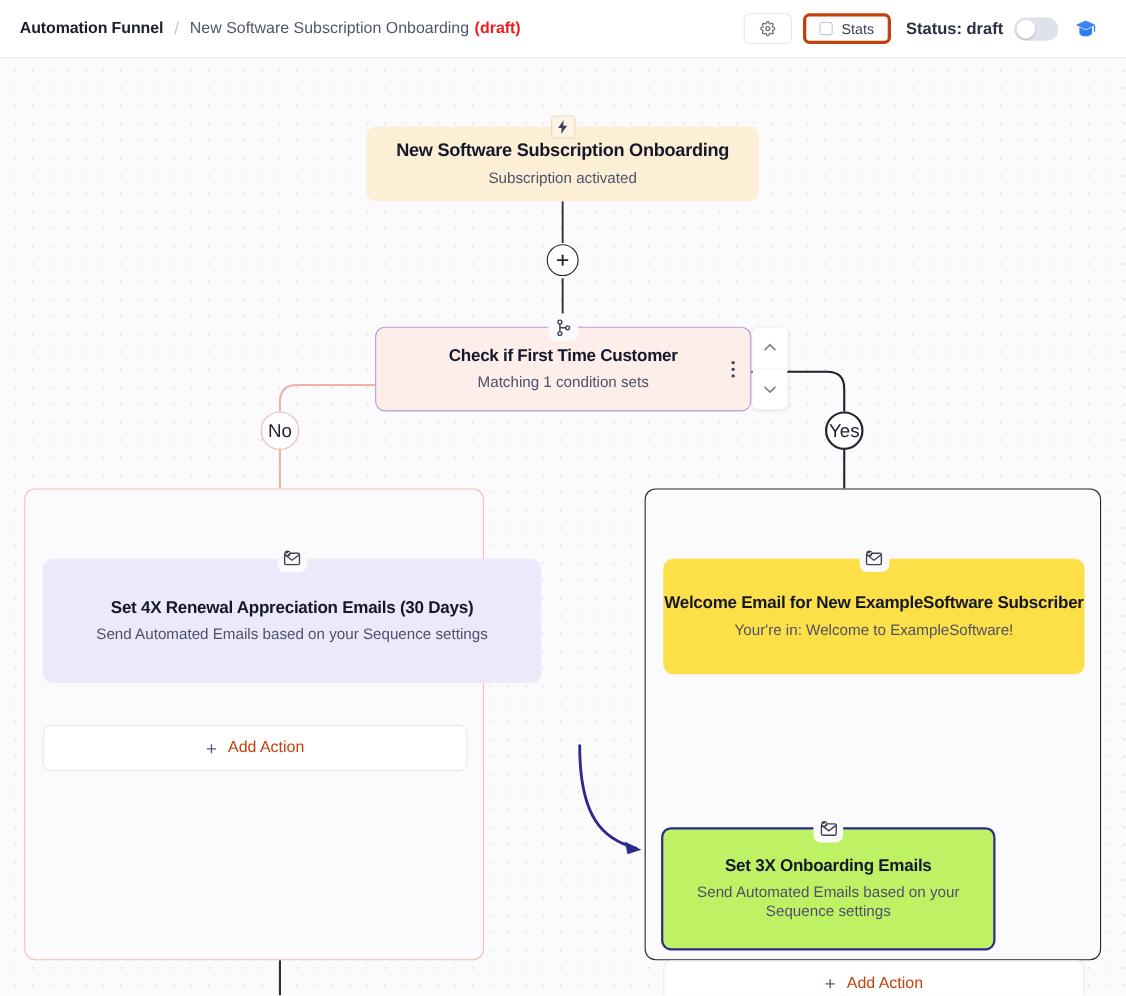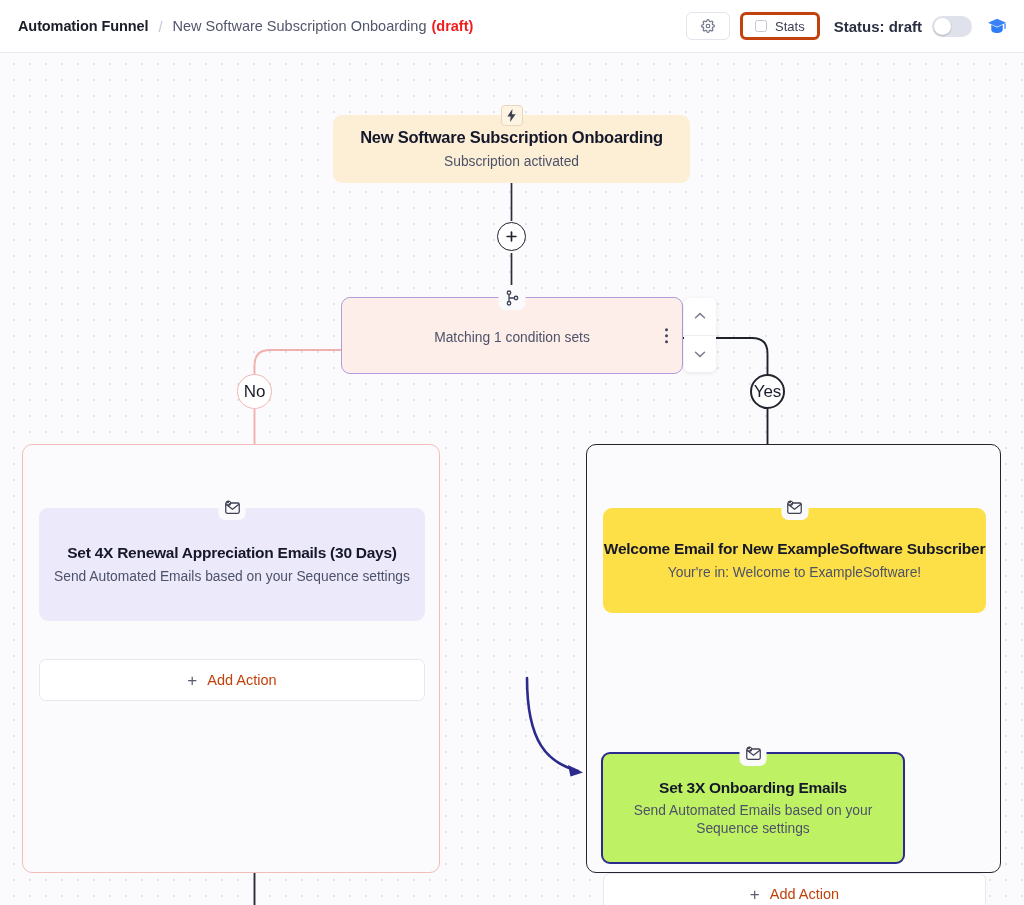--- a/index.html
+++ b/index.html
@@ -10,21 +10,21 @@
     overflow: hidden;
   }
 
   
   .topbar {
     position: absolute; left: 0; top: 0;
     width: 1024px; height: 53px;
     background: #ffffff;
     border-bottom: 1px solid #e9eaef;
     display: flex; align-items: center;
-    padding: 0 14px 0 18px;
+    padding: 0 24px 0 18px;
     z-index: 40;
   }
   .crumb-root {
     font-size: 14.5px; font-weight: 700; color: #1b1d29;
     letter-spacing: -0.1px;
   }
   .crumb-sep { color: #c4c7d2; font-size: 15px; margin: 0 10px; font-weight: 400; }
   .crumb-cur { font-size: 14.5px; color: #51566b; font-weight: 400; }
   .crumb-draft { font-size: 14.5px; color: #f01b1b; font-weight: 700; margin-left: 5px; }
   .tb-right { margin-left: auto; display: flex; align-items: center; gap: 10px; }
@@ -143,21 +143,21 @@
   .add-action {
     position: absolute; left: 16px; height: 42px;
     background: #fff; border: 1px solid #e7e8ee; border-radius: 7px;
     display: flex; align-items: center; justify-content: center; gap: 10px;
     cursor: pointer;
   }
   .add-action .plus { font-size: 17px; color: #585c70; line-height: 1; font-weight: 400; }
   .add-action .lbl  { font-size: 14.5px; color: #c2410c; font-weight: 500; }
 
   
-  #n-renewal { top: 63px; width: 386px; height: 113px; background: #ece9fb; }
+  #n-renewal { top: 63px; width: 453px; height: 113px; background: #ece9fb; }
   #a-left    { top: 214px; width: 386px; }
 
   
   #n-welcome { top: 63px; width: 383px; height: 105px; background: #fde047; }
   #n-wait    { top: 204px; width: 383px; height: 84px; background: #ffffff;
                box-shadow: 0 1px 3px rgba(24,26,45,.07); }
   #n-onboard { top: 307px; width: 304px; height: 112px; background: #bef264;
                border: 2.4px solid #2c2a8c; left: 14px; }
   #a-right   { top: 428px; width: 383px; }
 </style>
@@ -242,20 +242,21 @@
   <div class="node" id="condition">
     <div class="badge">
       <svg width="14" height="16" viewBox="0 0 16 18" fill="none" stroke="#41455a" stroke-width="1.5">
         <circle cx="4" cy="3" r="2"></circle>
           <circle cx="4" cy="15" r="2"></circle>
           <circle cx="12" cy="9" r="2"></circle>
         <path d="M4 5 V13"></path>
           <path d="M4 9 H10"></path>
       </svg>
     </div>
+    <div class="title">Check if First Time Customer</div>
     <div class="sub">Matching 1 condition sets</div>
     <div class="dots">
       <i></i>
         <i></i>
         <i></i>
     </div>
   </div>
 
   <div class="chevstack">
     <div>

